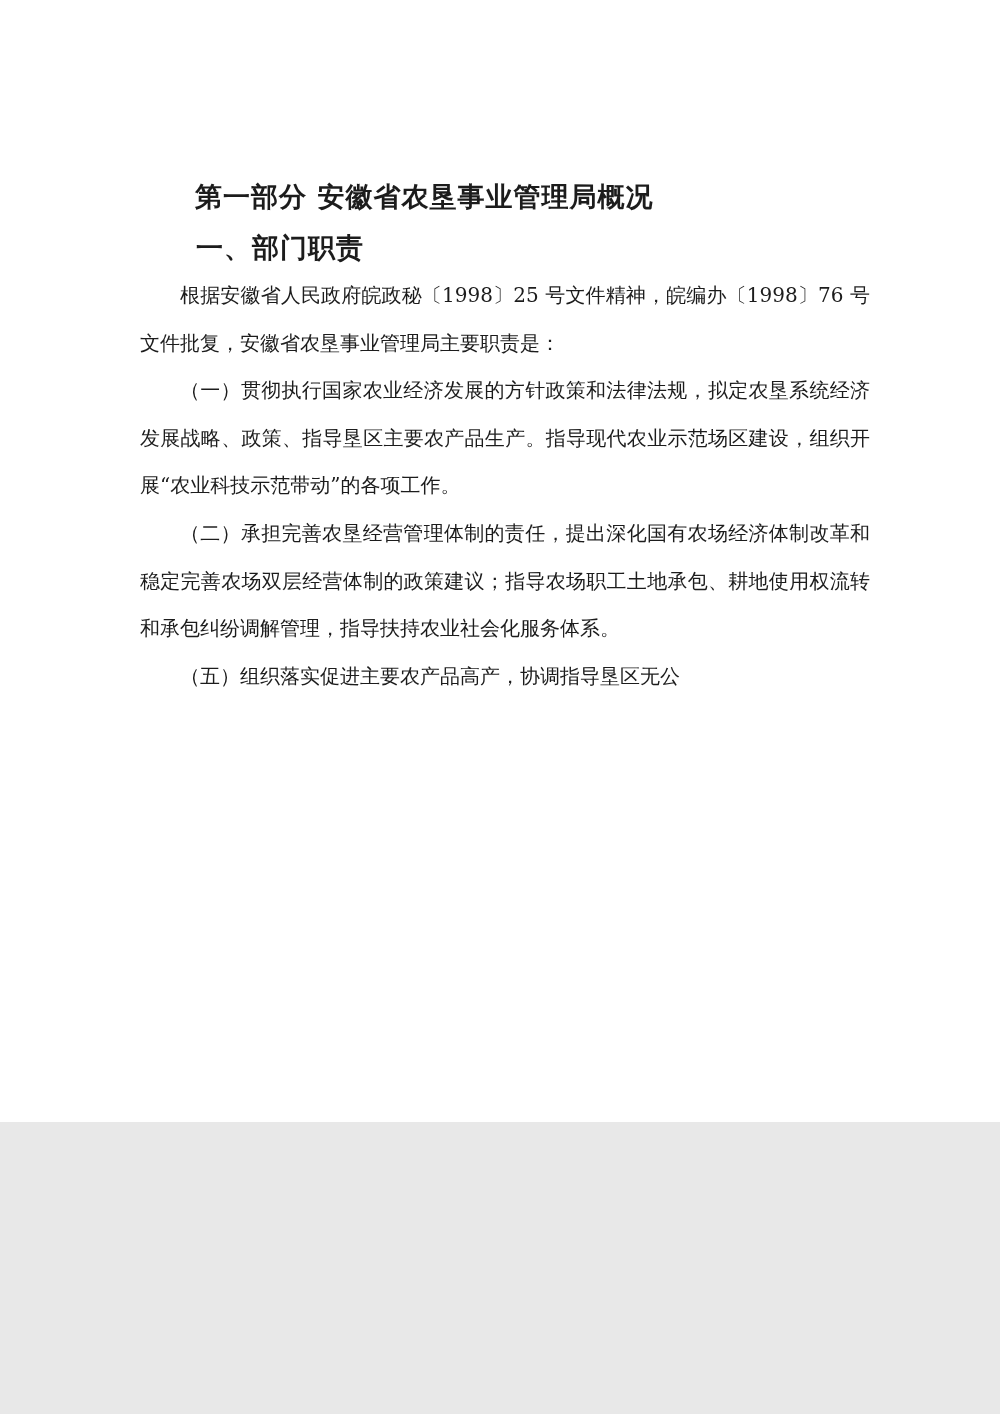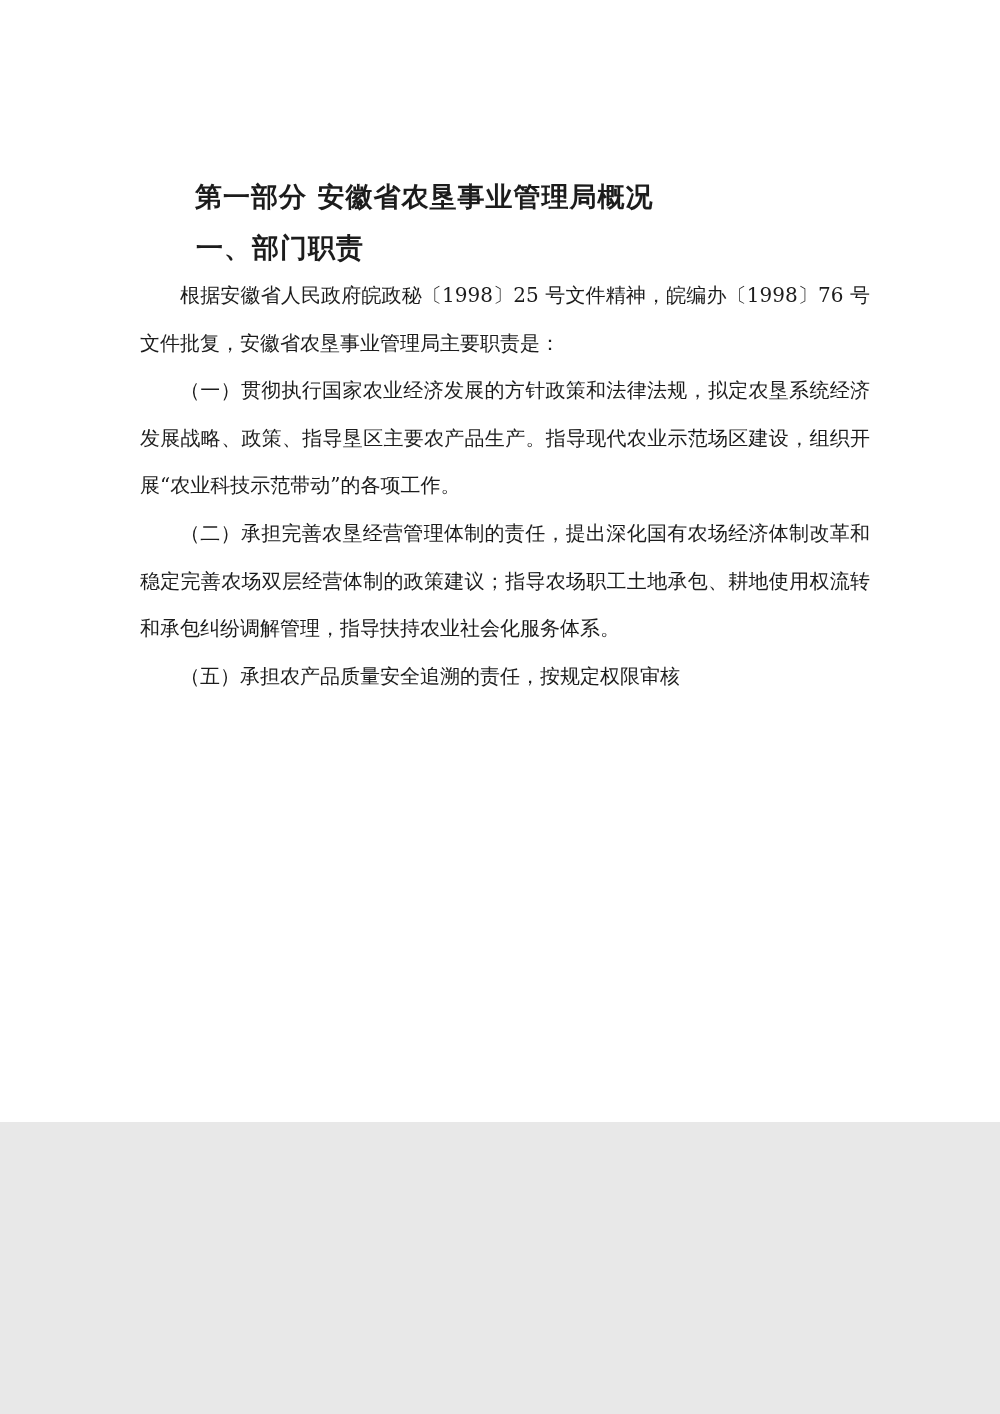--- a/index.html
+++ b/index.html
@@ -72,18 +72,18 @@
 <div class="page">
 
   <h1 class="doc-title">第一部分 安徽省农垦事业管理局概况</h1>
 
   <h2 class="section-heading">一、部门职责</h2>
 
   <div class="body-text">
     <p>根据安徽省人民政府皖政秘〔1998〕25 号文件精神，皖编办〔1998〕76 号文件批复，安徽省农垦事业管理局主要职责是：</p>
     <p>（一）贯彻执行国家农业经济发展的方针政策和法律法规，拟定农垦系统经济发展战略、政策、指导垦区主要农产品生产。指导现代农业示范场区建设，组织开展“农业科技示范带动”的各项工作。</p>
     <p>（二）承担完善农垦经营管理体制的责任，提出深化国有农场经济体制改革和稳定完善农场双层经营体制的政策建议；指导农场职工土地承包、耕地使用权流转和承包纠纷调解管理，指导扶持农业社会化服务体系。</p>
-    <p>（五）承担农产品质量安全追溯的责任，按规定权限审核</p>
+    <p>（五）组织落实促进主要农产品高产，协调指导垦区无公</p>
   </div>
 
   <div class="page-number">-4-</div>
 
 </div>
 
 </body></html>

